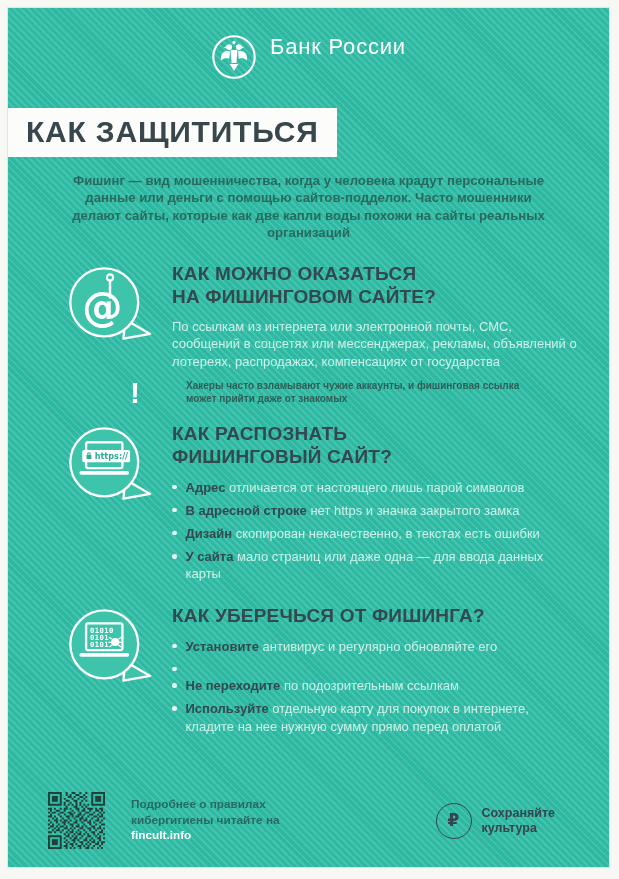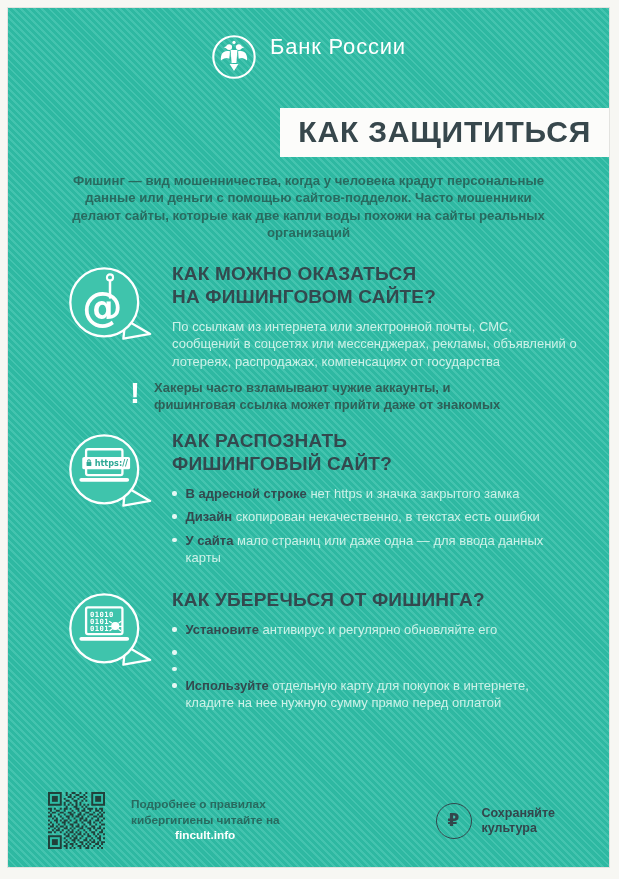--- a/index.html
+++ b/index.html
@@ -16,21 +16,21 @@
     background-image:repeating-linear-gradient(45deg,
       rgba(255,255,255,0.10) 0px, rgba(255,255,255,0.10) 2px,
       rgba(0,40,30,0.03) 2px, rgba(0,40,30,0.03) 5px);
     box-shadow:0 0 0 1px rgba(0,0,0,0.08);
     padding-top:26px;
   }
   
   .brand { display:flex; align-items:flex-start; justify-content:center; gap:13px; height:48px; }
   .brand-name { color:#ffffff; font-size:22px; font-weight:500; letter-spacing:0.8px; }
   
-  .title-wrap { margin-top:26px; display:flex; flex-direction:column; align-items:flex-end; }
+  .title-wrap { margin-top:26px; display:flex; flex-direction:column; align-items:flex-start; }
   .title-block {
     background:#fcfcfa; color:#37474c; font-weight:800;
     font-size:30px; line-height:1.06; letter-spacing:0.8px;
     padding:8px 18px 9px;
   }
   .title-block + .title-block { margin-top:-1px; }
   
   .intro {
     margin:15px auto 17px; width:486px; text-align:center;
     font-size:13.2px; line-height:1.33; font-weight:700; color:#286a5f;
@@ -46,32 +46,32 @@
     font-size:19px; line-height:1.22; letter-spacing:0.2px;
     color:#33494e; font-weight:800; margin:2px 0 10px;
   }
   .section-body {
     font-size:13px; line-height:1.32; font-weight:500;
     color:rgba(238,252,247,0.82); max-width:408px;
   }
   
   .warning { display:flex; gap:14px; margin:9px 0 0 122px; max-width:430px; align-items:flex-start; }
   .warning-mark { font-size:30px; line-height:0.95; font-weight:800; color:#ffffff; }
-  .warning-text { font-size:13px; line-height:1.35; font-weight:700; color:#2e5f57; max-width:352px; }
+  .warning-text { font-size:10px; line-height:1.35; font-weight:700; color:#2e5f57; max-width:352px;margin-left:32px; }
   
   .bullets { list-style:none; margin:2px 0 0; max-width:404px; }
   .bullets li { display:flex; gap:9px; font-size:13px; line-height:1.32; margin-bottom:6px; }
   .bullet-dot { width:4.5px; height:4.5px; border-radius:50%; background:rgba(255,255,255,0.88); margin-top:6px; flex:none; }
   .bullet-lead { font-weight:800; color:#33494e; }
   .bullet-rest { font-weight:500; color:rgba(238,252,247,0.82); }
   
   .footer { position:absolute; left:40px; right:26px; bottom:18px; display:flex; align-items:center; }
   .qr { width:57px; height:57px; flex:none; }
   .footer-note { margin-left:26px; width:212px; font-size:11.8px; line-height:1.35; font-weight:700; color:#286a5f; }
-  .footer-link { color:#ffffff; font-weight:800;margin-left:44px; }
+  .footer-link { color:#ffffff; font-weight:800; }
   .footer-spacer { flex:1; }
   .fin-logo { display:flex; align-items:center; gap:10px; margin-right:28px; }
   .fin-circle {
     width:36px; height:36px; border:1.6px solid #33464c; border-radius:50%;
     display:flex; align-items:center; justify-content:center;
     color:#33464c; font-size:17px; font-weight:700;
   }
   .fin-label { font-size:12.5px; font-weight:700; color:#33464c; line-height:1.15; }
   .bubble-icon { display:block; }
 </style>
@@ -136,20 +136,24 @@
         <rect x="17" y="29" width="50" height="13" rx="2" fill="#ffffff"></rect>
         <rect x="21.5" y="34" width="5" height="4.6" rx="0.9" fill="#2fa995"></rect>
         <path d="M22.7 34 v-1.3 a1.6 1.6 0 0 1 2.6 0 V34" stroke="#2fa995" stroke-width="1.1" fill="none"></path>
         <text x="30" y="39" font-size="8.5" font-weight="bold" fill="#2fa995" font-family="DejaVu Sans, sans-serif">https://</text>
       </svg>
     </div>
     <div class="content-col">
       <h2><span>КАК РАСПОЗНАТЬ</span><br>
         <span>ФИШИНГОВЫЙ САЙТ?</span></h2>
       <ul class="bullets">
+        <li>
+            <span class="bullet-dot"></span>
+            <span><span class="bullet-lead">Адрес</span><span class="bullet-rest"> отличается от настоящего лишь парой символов</span></span>
+          </li>
         <li>
             <span class="bullet-dot"></span>
             <span><span class="bullet-lead">В адресной строке</span><span class="bullet-rest"> нет https и значка закрытого замка</span></span>
           </li>
         <li>
             <span class="bullet-dot"></span>
             <span><span class="bullet-lead">Дизайн</span><span class="bullet-rest"> скопирован некачественно, в текстах есть ошибки</span></span>
           </li>
         <li>
             <span class="bullet-dot"></span>
@@ -182,20 +186,21 @@
       <ul class="bullets">
         <li>
             <span class="bullet-dot"></span>
             <span><span class="bullet-lead">Установите</span><span class="bullet-rest"> антивирус и регулярно обновляйте его</span></span>
           </li>
         <li>
             <span class="bullet-dot"></span>
           </li>
         <li>
             <span class="bullet-dot"></span>
+            <span><span class="bullet-lead">Не переходите</span><span class="bullet-rest"> по подозрительным ссылкам</span></span>
           </li>
         <li>
             <span class="bullet-dot"></span>
             <span><span class="bullet-lead">Используйте</span><span class="bullet-rest"> отдельную карту для покупок в интернете, кладите на нее нужную сумму прямо перед оплатой</span></span>
           </li>
       </ul>
     </div>
   </div>
 
   <div class="footer">

